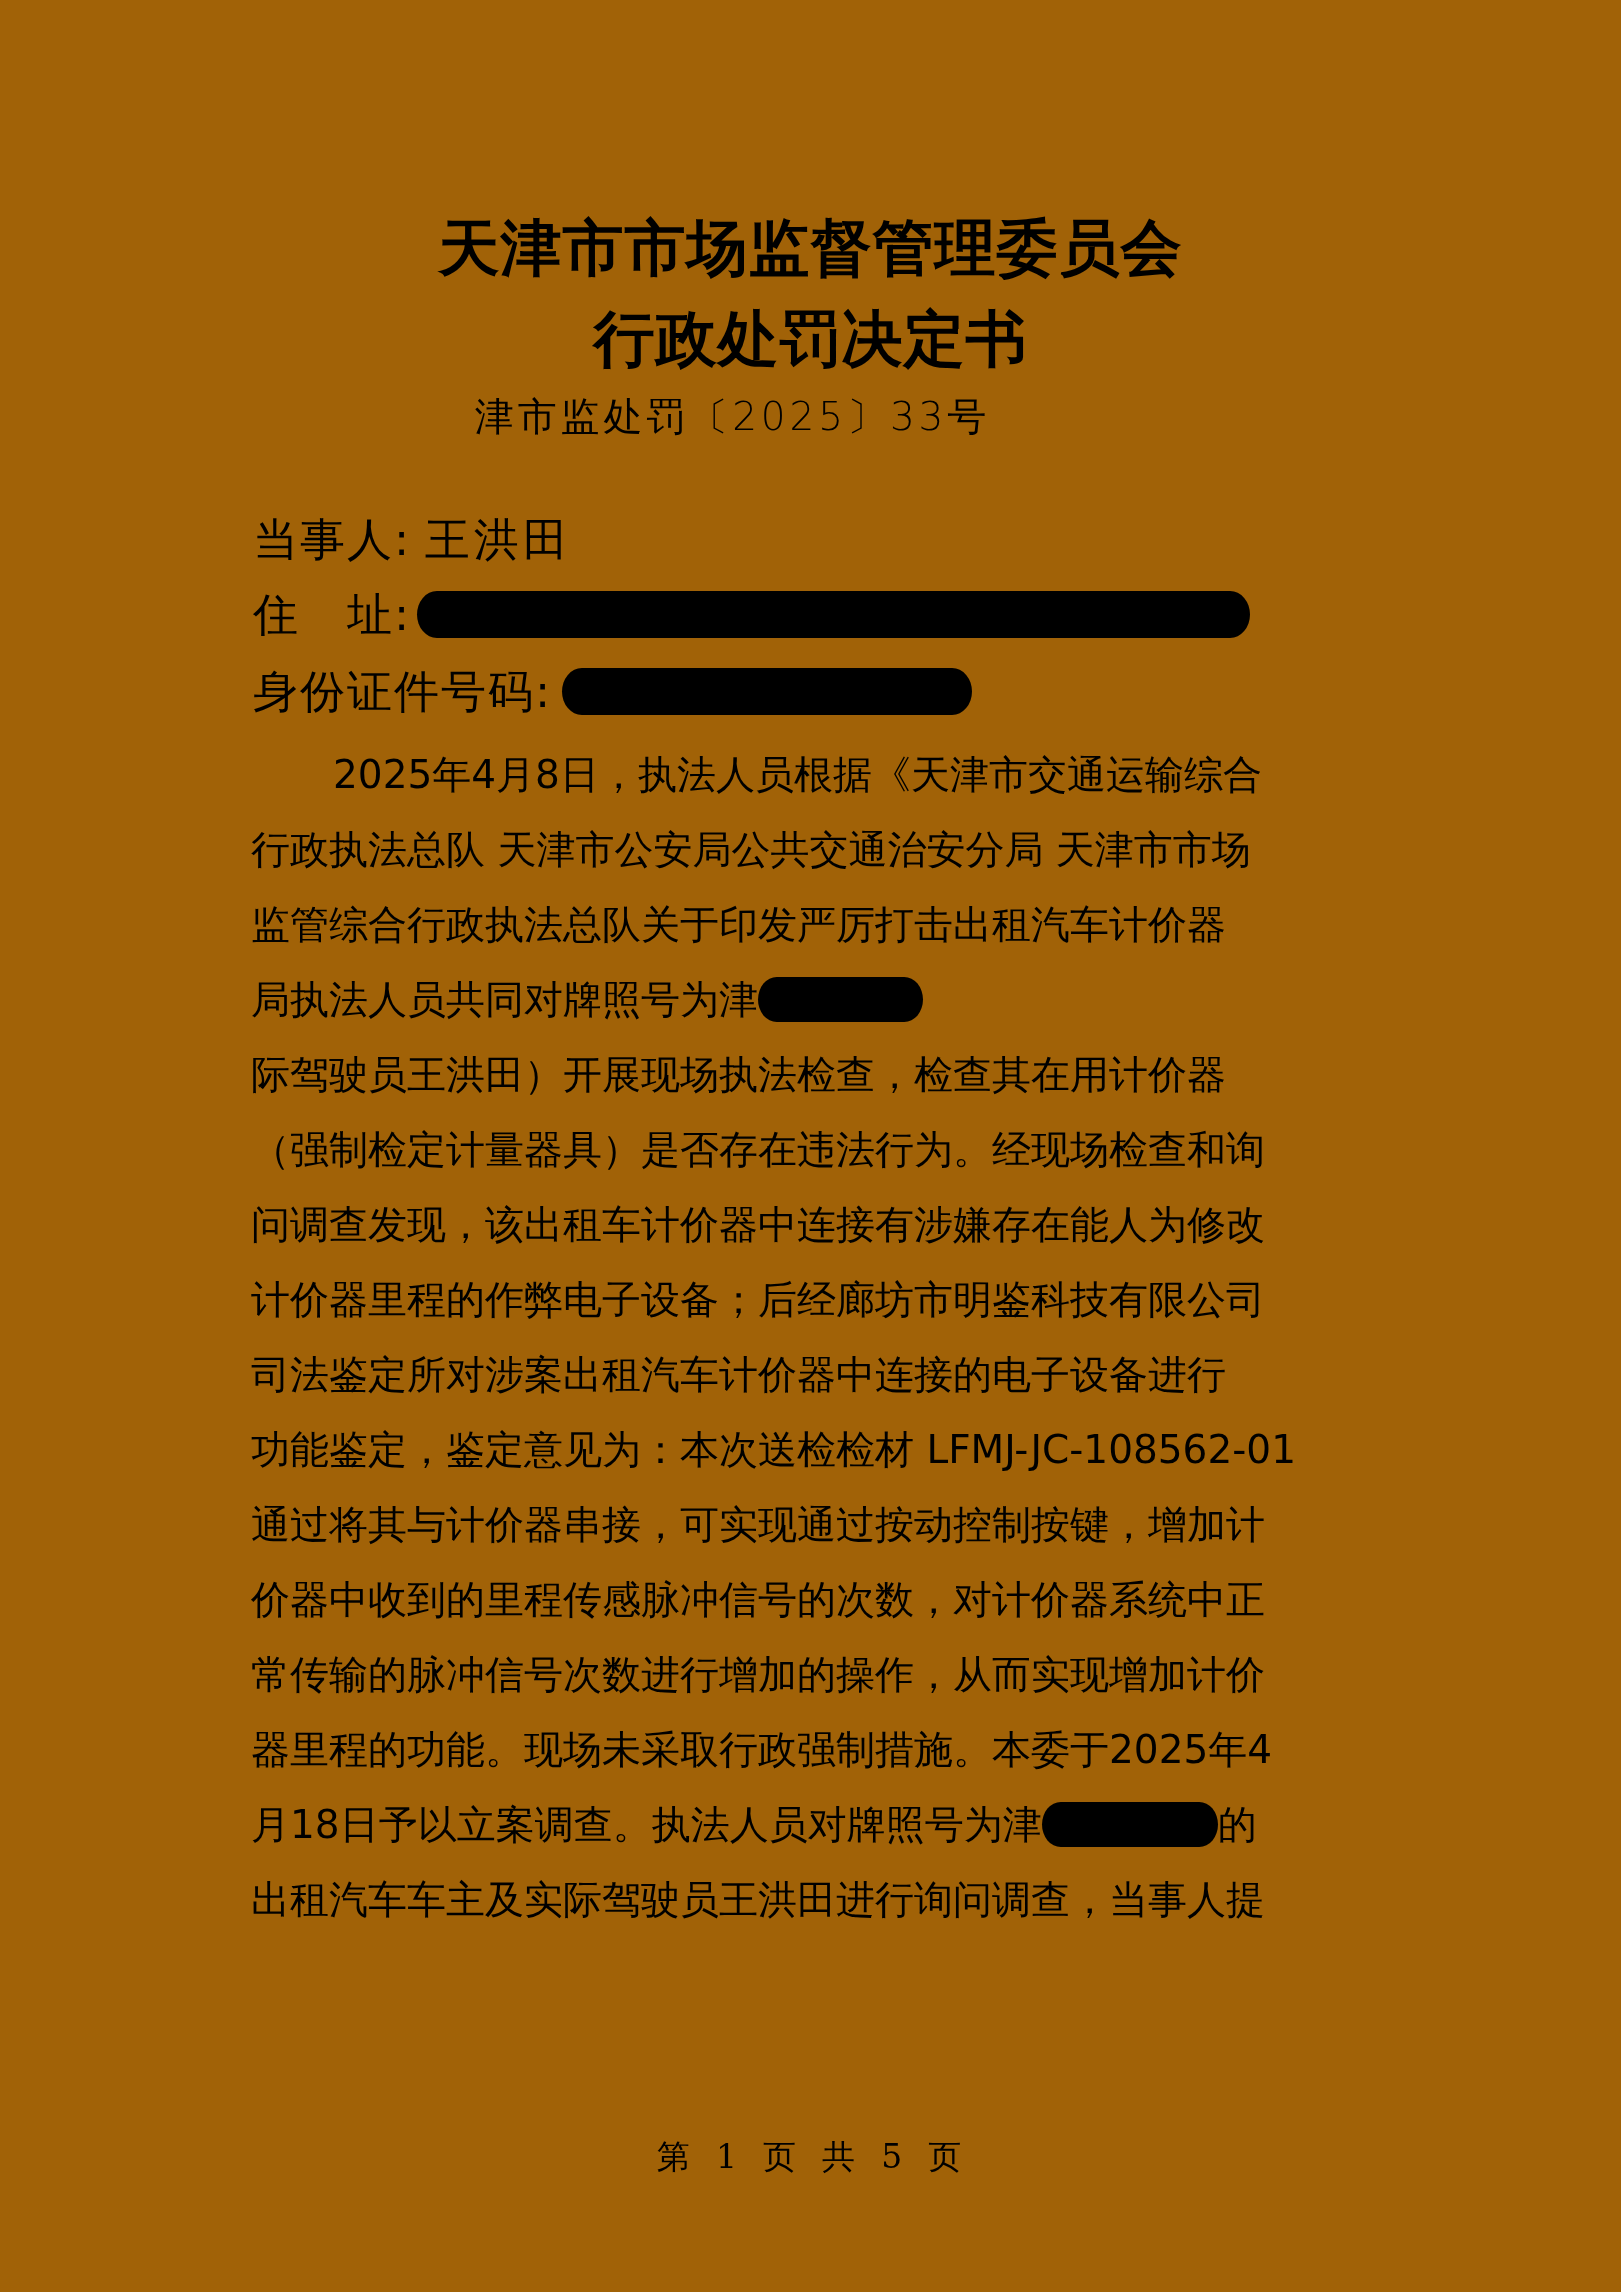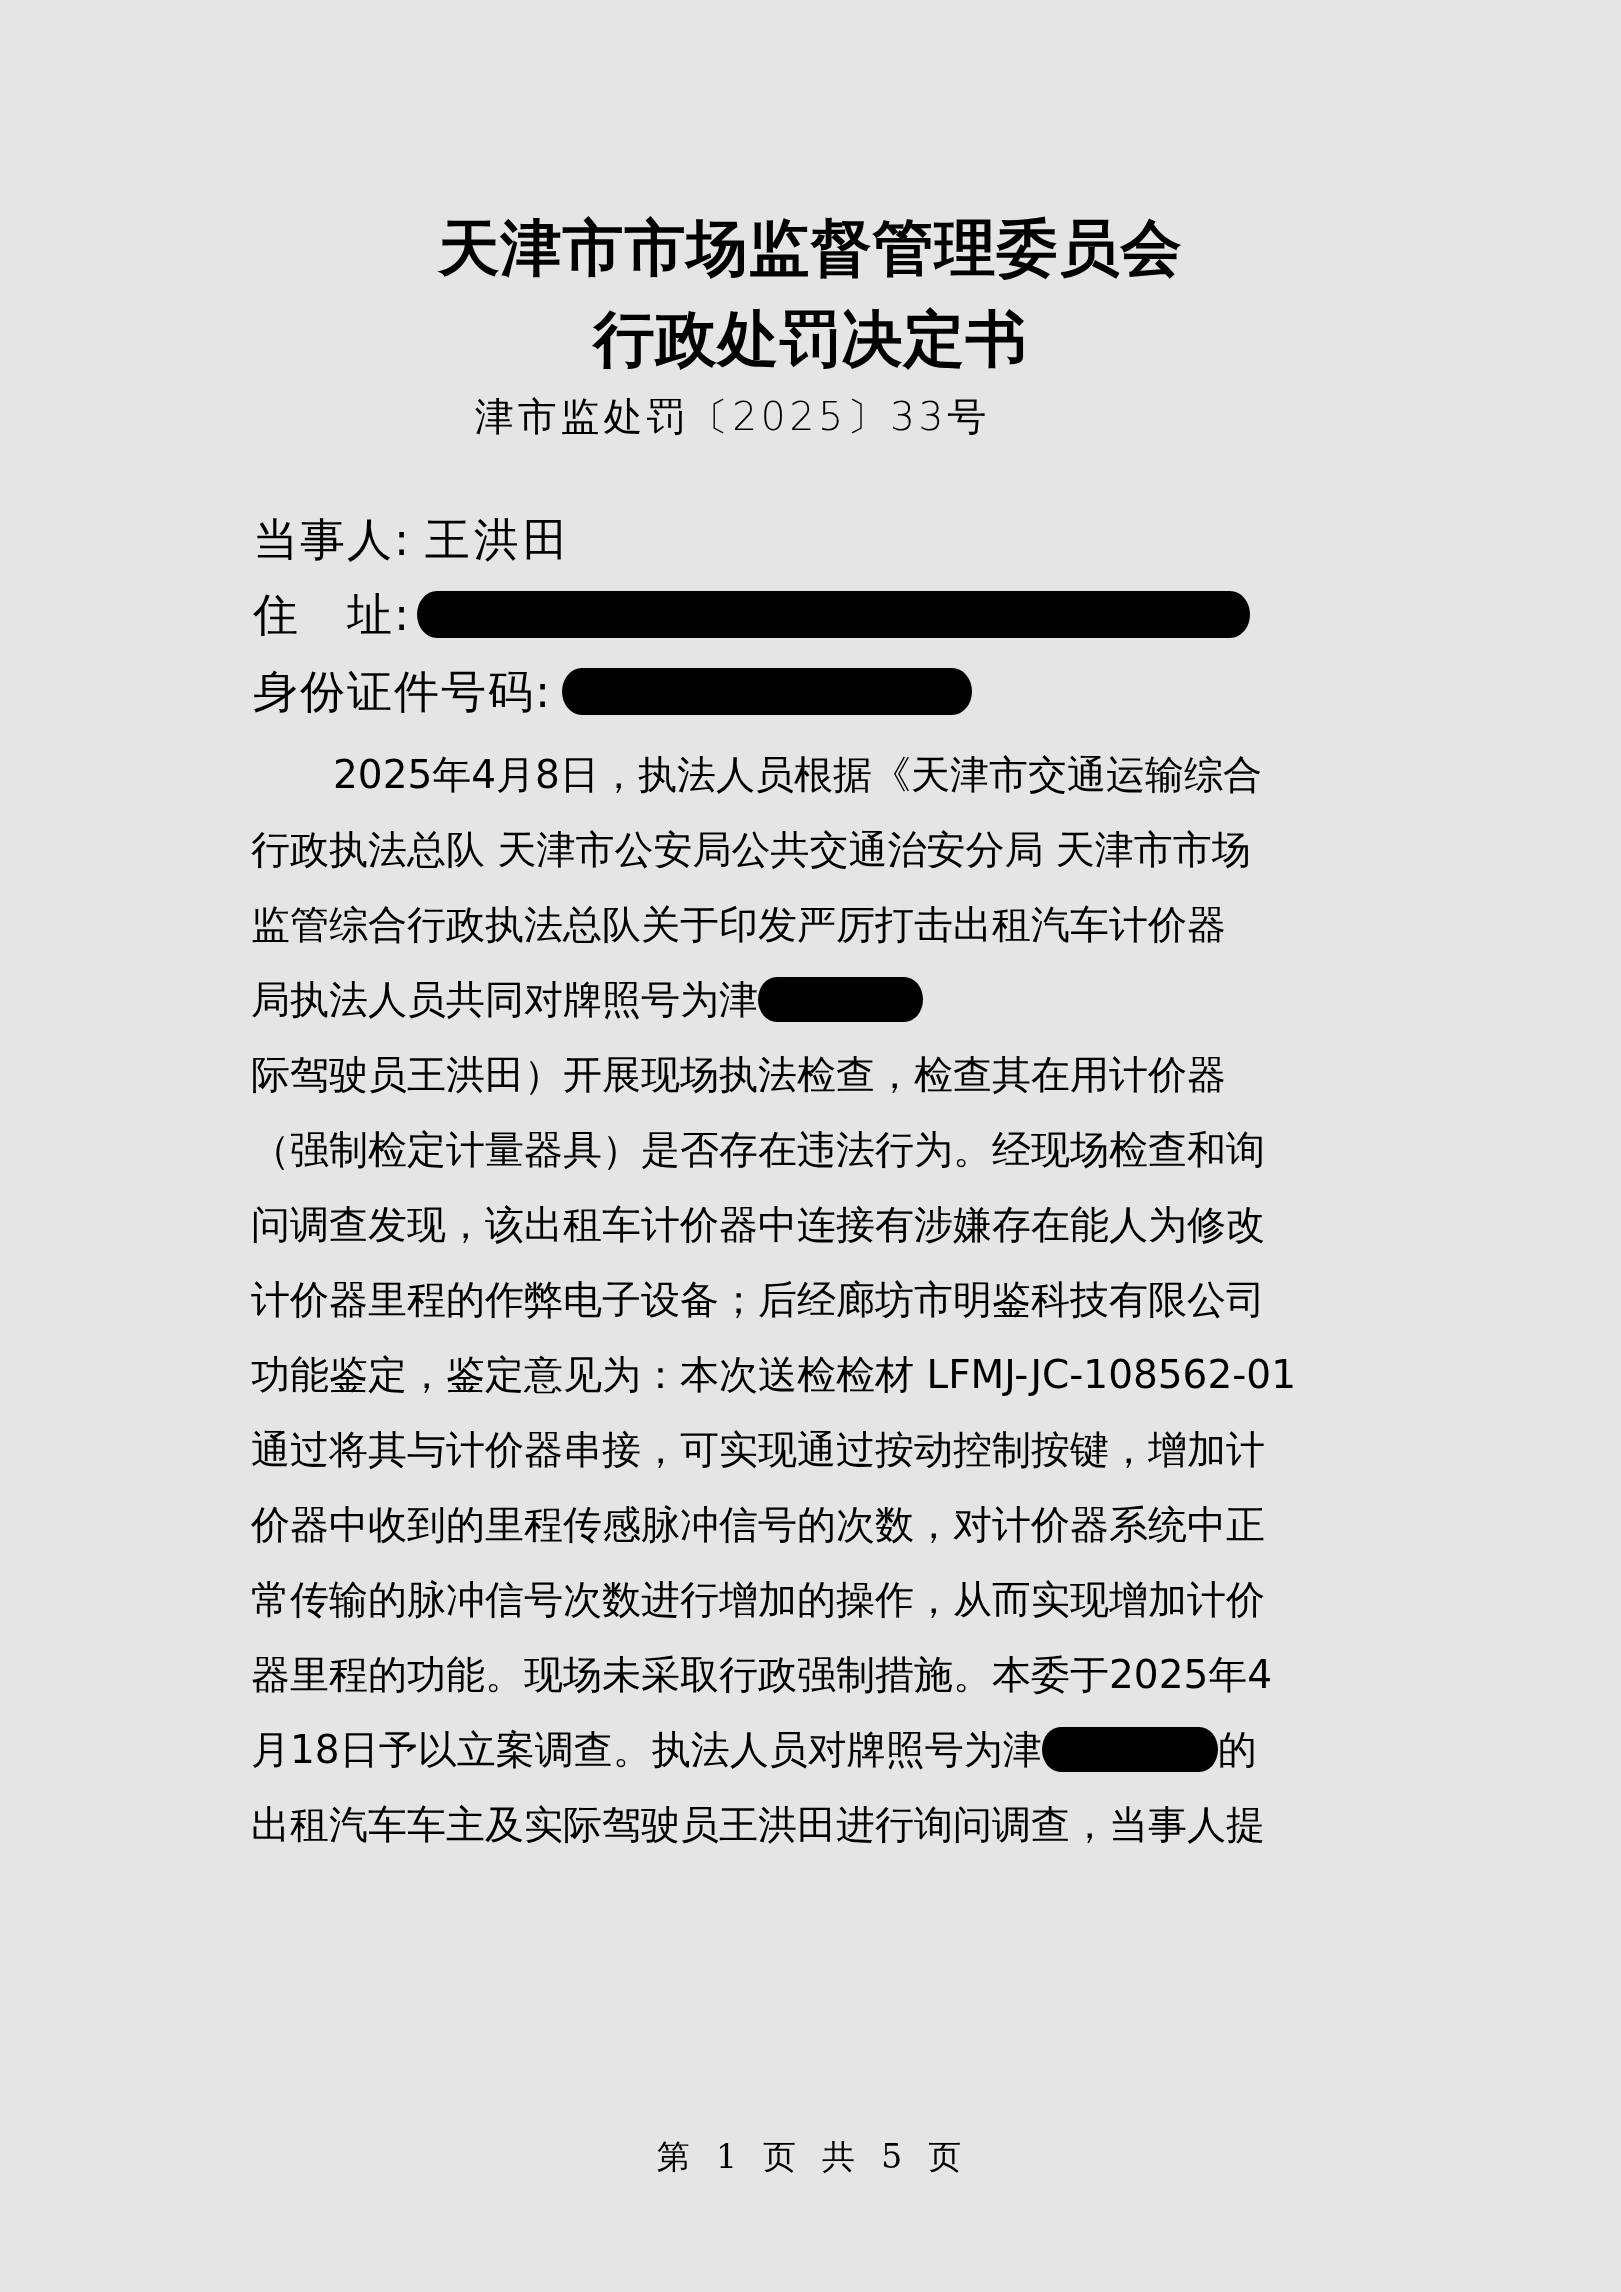--- a/index.html
+++ b/index.html
@@ -13,21 +13,21 @@
       position: relative;
       overflow: hidden;
       color: #000000;
       font-family: "DejaVu Serif", "Liberation Serif", serif;
     }
     .page {
       position: absolute;
       left: 0; top: 0;
       width: 1621px;
       height: 2293px;
-      background: #e5e5e5;
+      background: #a16207;
     }
     .title {
       position: absolute;
       left: 0;
       width: 1621px;
       text-align: center;
       font-weight: bold;
       font-size: 61px;
       letter-spacing: 1px;
       font-family: "DejaVu Serif", "Liberation Serif", serif;
@@ -156,20 +156,23 @@
     <div class="line">
         <span class="seg">（强制检定计量器具）是否存在违法行为。经现场检查和询</span>
       </div>
     <div class="line">
         <span class="seg">问调查发现，该出租车计价器中连接有涉嫌存在能人为修改</span>
       </div>
     <div class="line">
         <span class="seg">计价器里程的作弊电子设备；后经廊坊市明鉴科技有限公司</span>
       </div>
     <div class="line">
+        <span class="seg">司法鉴定所对涉案出租汽车计价器中连接的电子设备进行</span>
+      </div>
+    <div class="line">
         <span class="seg">功能鉴定，鉴定意见为：本次送检检材 LFMJ-JC-108562-01</span>
       </div>
     <div class="line">
         <span class="seg">通过将其与计价器串接，可实现通过按动控制按键，增加计</span>
       </div>
     <div class="line">
         <span class="seg">价器中收到的里程传感脉冲信号的次数，对计价器系统中正</span>
       </div>
     <div class="line">
         <span class="seg">常传输的脉冲信号次数进行增加的操作，从而实现增加计价</span>

